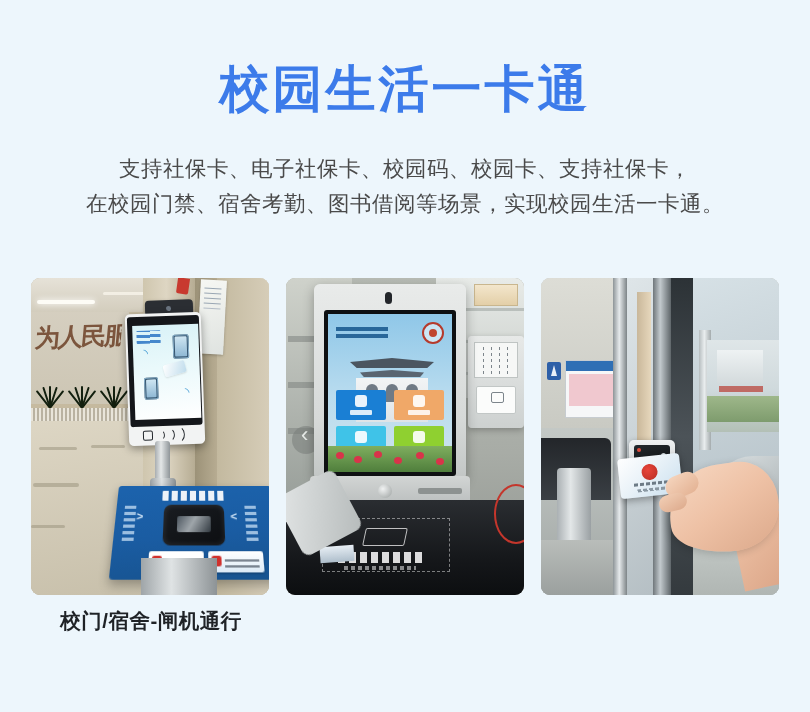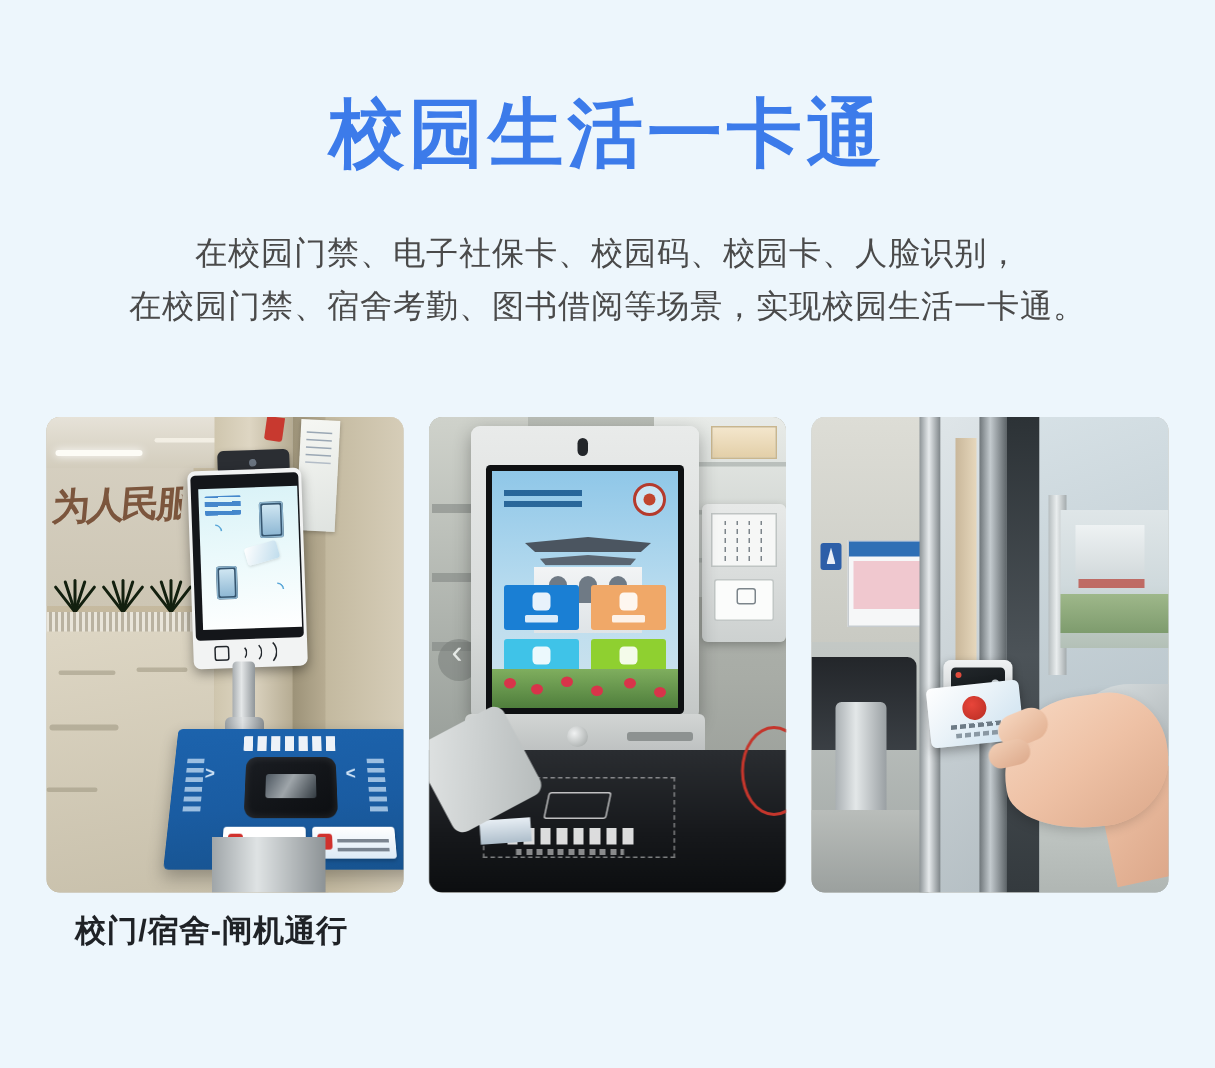--- a/index.html
+++ b/index.html
@@ -291,34 +291,34 @@
             background: linear-gradient(160deg,#f6d6bf,#e3b192); border-radius:12px;
             transform: rotate(-22deg); }
   .p3-finger { position:absolute; left:118px; top:216px; width:28px; height:17px;
             background: linear-gradient(160deg,#f2cfb6,#ddaa8c); border-radius:10px;
             transform: rotate(-14deg); }
   .p3-arm { position:absolute; left:196px; top:236px; width:60px; height:72px;
             background: linear-gradient(140deg,#efc4a8,#d9a284); border-radius:40% 10% 0 0;
             transform: rotate(-12deg); }
 
   
-  .captions { position:absolute; top:606px; left:22px; width:748px; height:30px;
+  .captions { position:absolute; top:606px; left:32px; width:748px; height:30px;
               display:flex; justify-content:space-between; }
   .caption { width:238px; text-align:center; font-size:20.5px; font-weight:700;
              color:#1f2226; letter-spacing:0.5px; line-height:30px; }
 </style>
 </head>
 <body>
 
 <div class="page">
 
   <div class="title">校园生活一卡通</div>
 
   <div class="subtitle">
-    <span class="line">在校园门禁、电子社保卡、校园码、校园卡、人脸识别，</span>
+    <span class="line">支持社保卡、电子社保卡、校园码、校园卡、支持社保卡，</span>
     <span class="line">在校园门禁、宿舍考勤、图书借阅等场景，实现校园生活一卡通。</span>
   </div>
 
   <div class="cards">
 
     <div class="card">
       <div class="p1">
         <div class="p1-wallL"></div>
         <div class="p1-ceil">
           <div class="p1-ceil-lamp"></div>

